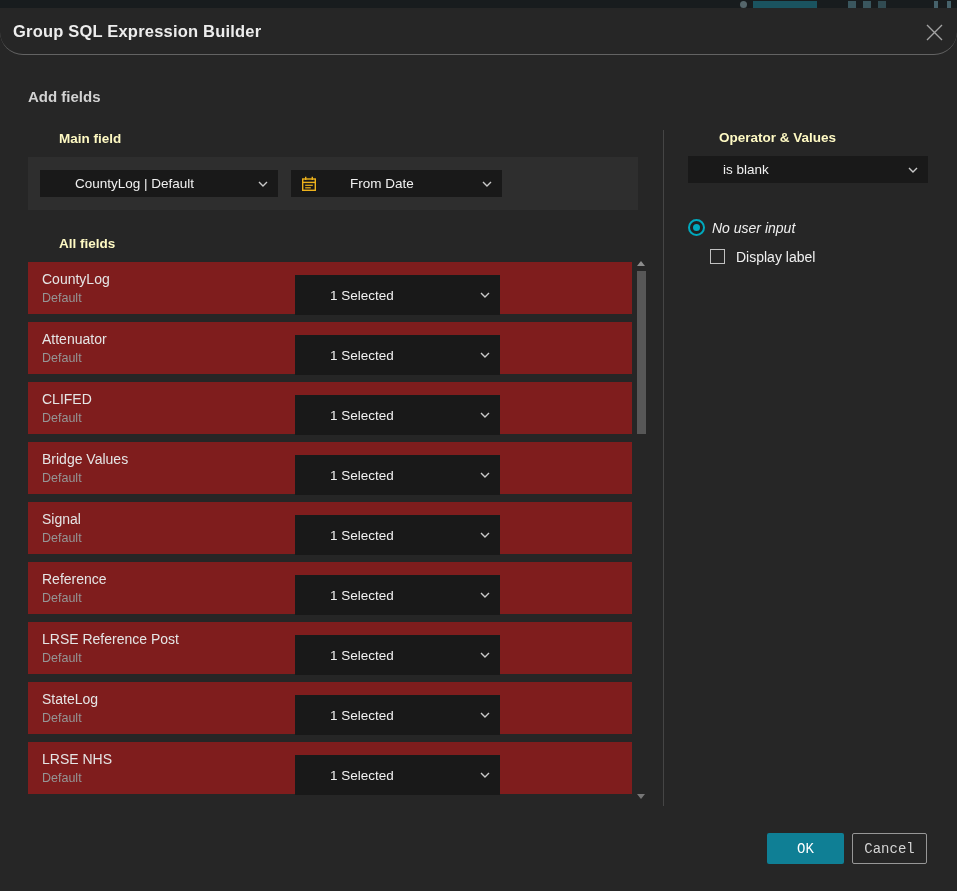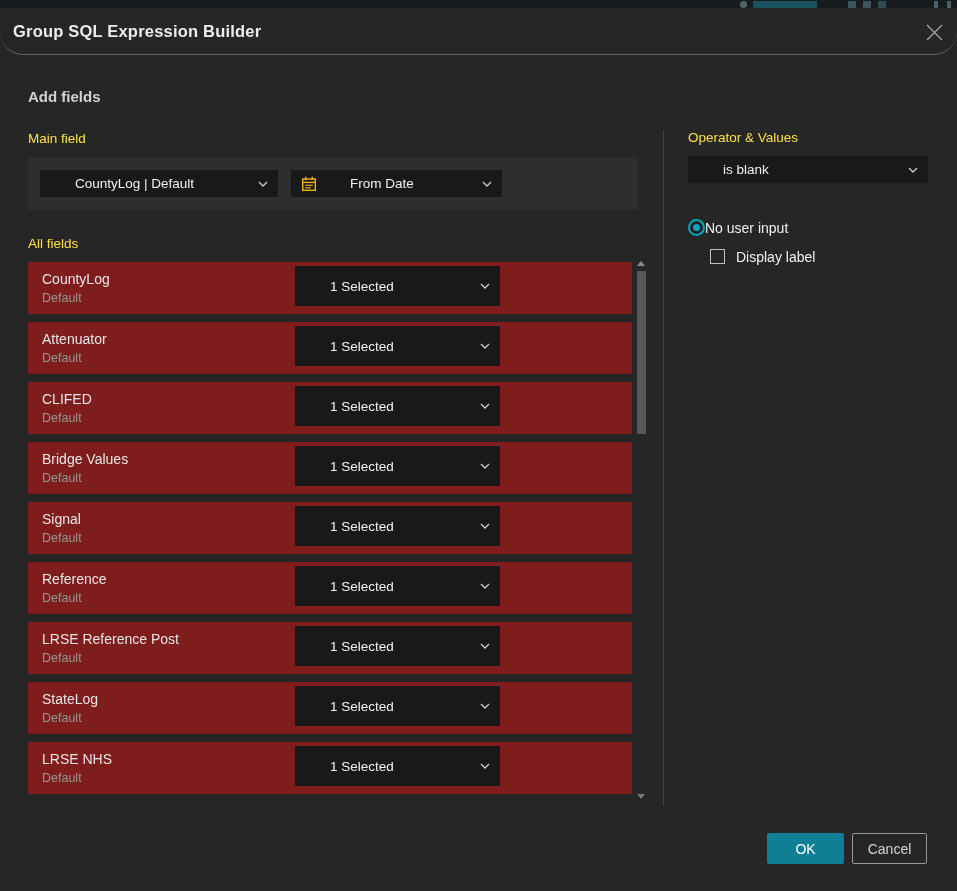--- a/index.html
+++ b/index.html
@@ -24,21 +24,21 @@
 
   .dialog-header { position:absolute; top:0; left:0; right:0; height:47px;
                    border-bottom:1px solid #636363;border-radius:23px; }
   .dialog-title { position:absolute; left:13px; top:14px; font-size:16.5px;
                   font-weight:bold; color:#ededed; letter-spacing:.2px; }
   .close-btn { position:absolute; right:11px; top:12px; width:24px; height:24px;
                display:flex; align-items:center; justify-content:center; cursor:pointer; }
 
   .add-fields { position:absolute; left:28px; top:80px; font-size:15px;
                 font-weight:bold; color:#d2d2d2; }
-  .label { position:absolute; font-size:13.5px; font-weight:normal; color:#fde047; }
+  .label { position:absolute; font-size:13.5px; font-weight:bold; color:#fef9c3;margin-left:31px; }
   .main-field-label { left:28px; top:123px; }
   .all-fields-label { left:28px; top:228px; }
   .operator-label   { left:688px; top:122px; }
 
   
   .dd { background:#191919; color:#f1f1f1; font-size:13.5px; display:flex;
         align-items:center; padding:0 10px; cursor:pointer; }
   .dd .dd-label { white-space:nowrap; overflow:hidden;margin-left:25px; }
   .dd .chev { margin-left:auto; flex:none; }
 
@@ -46,54 +46,54 @@
                 background:#2e2e2e; }
   .dd-layer { position:absolute; left:12px; top:13px; width:238px; height:27px; }
   .dd-field { position:absolute; left:263px; top:13px; width:211px; height:27px; gap:8px; }
 
   
   .fields-list { position:absolute; left:28px; top:254px; width:604px; }
   .field-row { position:relative; width:604px; height:52px; background:#7f1d1d;
                margin-bottom:8px; }
   .row-name { position:absolute; left:14px; top:9px;  font-size:14px;   color:#e5e5e5; }
   .row-sub  { position:absolute; left:14px; top:29px; font-size:12.5px; color:#959595; }
-  .row-select { position:absolute; left:267px; top:4px; width:205px; height:40px; }
+  .row-select { position:absolute; left:267px; top:13px; width:205px; height:40px; }
 
   
   .scrollbar { position:absolute; left:636px; top:252px; width:11px; height:540px; }
   .scroll-up { position:absolute; top:1px; left:1px; width:0; height:0;
                border-left:4.5px solid transparent; border-right:4.5px solid transparent;
                border-bottom:5px solid #8d8d8d; }
   .scroll-thumb { position:absolute; top:11px; left:1px; width:9px; height:163px;
                   background:#575757; }
   .scroll-down { position:absolute; bottom:1px; left:1px; width:0; height:0;
                  border-left:4.5px solid transparent; border-right:4.5px solid transparent;
                  border-top:5px solid #777777; }
 
   .v-divider { position:absolute; left:663px; top:122px; width:1px; height:676px;
                background:#454545; }
 
   
   .operator-dd { position:absolute; left:688px; top:148px; width:240px; height:27px; }
   .radio-row { position:absolute; left:688px; top:211px; display:flex;
-               align-items:center; gap:0; }
+               align-items:center; gap:7px;font-style:italic; }
   .radio { width:17px; height:17px; border-radius:50%; border:2px solid #00a9bd;
            background:#202020; display:flex; align-items:center; justify-content:center;
            cursor:pointer; flex:none; }
   .radio-dot { width:7px; height:7px; border-radius:50%; background:#00a9bd; }
   .radio-label { font-size:14px; color:#f0f0f0; }
   .check-row { position:absolute; left:710px; top:241px; display:flex;
                gap:11px; }
   .checkbox { width:15px; height:15px; border:1px solid #c0c0c0; background:transparent;
               cursor:pointer; flex:none; }
   .check-label { font-size:14px; color:#f0f0f0; }
 
   
   .btn { position:absolute; top:825px; height:31px; font-size:14px;
-         font-family:Liberation Sans, sans-serif; border-radius:2px; cursor:pointer; }
+         font-family:Liberation Mono, monospace; border-radius:2px; cursor:pointer; }
   .btn-ok { left:767px; width:77px; background:#0f7f95; color:#ffffff; border:none; }
   .btn-cancel { left:852px; width:75px; background:transparent; color:#d4d4d4;
                 border:1px solid #979797; }
 </style>
 </head>
 <body>
 
 <div class="stage">
 
   <div class="backdrop">

